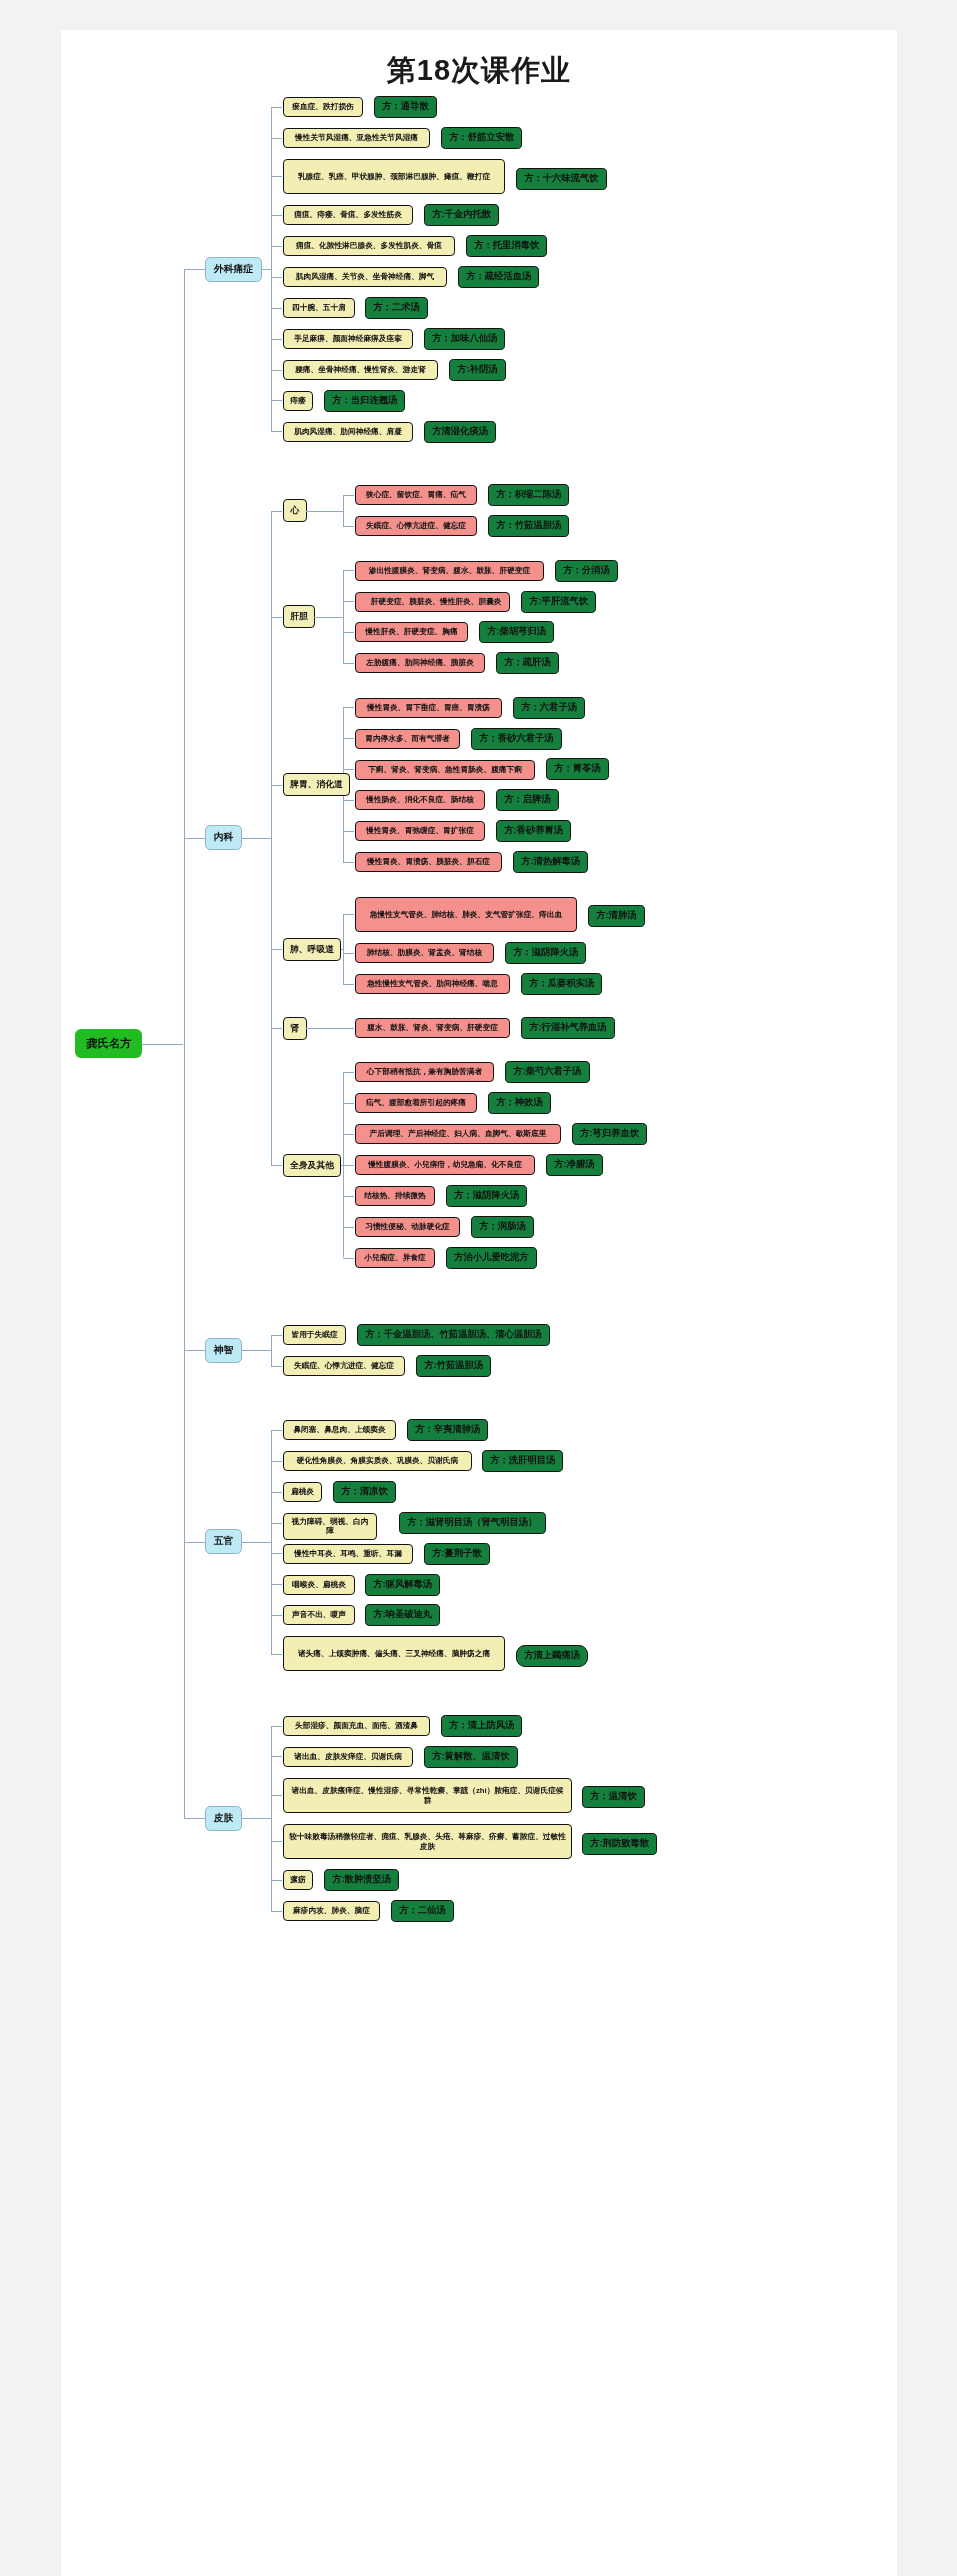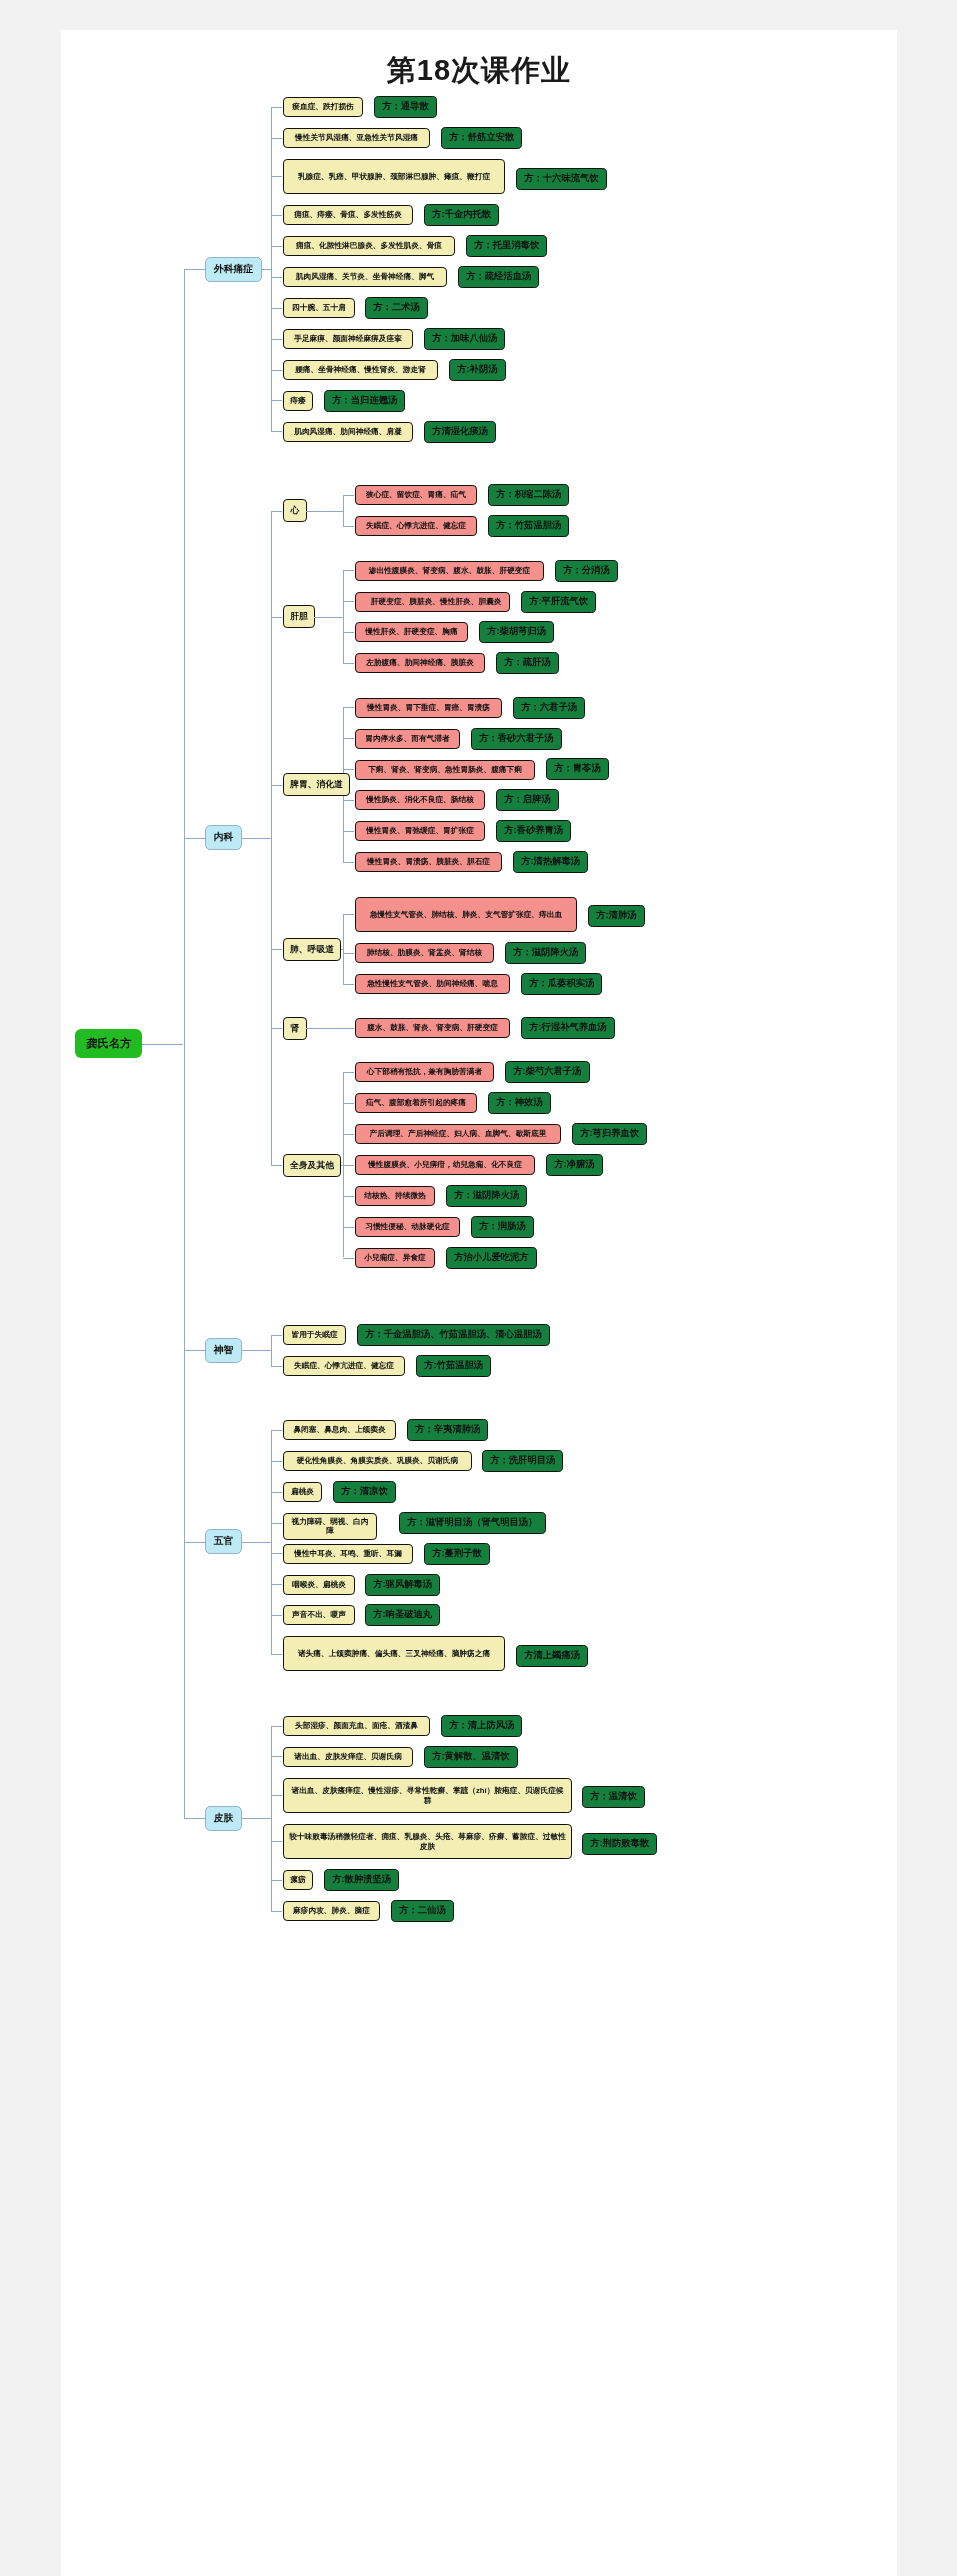--- a/index.html
+++ b/index.html
@@ -183,21 +183,21 @@
         <div class="node rx" style="left: 272px; top: 1451px; white-space: nowrap; padding: 4.1px 7.2px;">方：清凉饮</div>
         <div class="node l2 sym-y" style="left: 222px; top: 1483px; width: 94px; min-height: 19.6px;">视力障碍、弱视、白内障</div>
         <div class="node rx" style="left: 338px; top: 1482px; white-space: nowrap; padding: 4.1px 7.2px;">方：滋肾明目汤（肾气明目汤）</div>
         <div class="node l2 sym-y" style="left: 222px; top: 1514px; width: 130px; min-height: 19.6px;">慢性中耳炎、耳鸣、重听、耳漏</div>
         <div class="node rx" style="left: 363px; top: 1513px; white-space: nowrap; padding: 4.1px 7.2px;">方:蔓荆子散</div>
         <div class="node l2 sym-y" style="left: 222px; top: 1545px; width: 72px; min-height: 19.6px;">咽喉炎、扁桃炎</div>
         <div class="node rx" style="left: 304px; top: 1544px; white-space: nowrap; padding: 4.1px 7.2px;">方:驱风解毒汤</div>
         <div class="node l2 sym-y" style="left: 222px; top: 1575px; width: 72px; min-height: 19.6px;">声音不出、嗄声</div>
         <div class="node rx" style="left: 304px; top: 1574px; white-space: nowrap; padding: 4.1px 7.2px;">方:响圣破迪丸</div>
         <div class="node l2 sym-y" style="left: 222px; top: 1606px; width: 222px; min-height: 35px;">诸头痛、上颌窦肿痛、偏头痛、三叉神经痛、脑肿疡之痛</div>
-        <div class="node rx" style="left: 455px; top: 1615px; white-space: nowrap; padding: 4.1px 7.2px;">方清上蠲痛汤</div>
+        <div class="node rx" style="left: 455px; top: 1615px; white-space: nowrap; padding: 4.1px 7.2px; border-radius: 9px;">方清上蠲痛汤</div>
         <div class="vline" style="left: 210px; top: 1400px; height: 224px;"></div>
         <div class="hline" style="left: 210px; top: 1400px; width: 11.3px;"></div>
         <div class="hline" style="left: 210px; top: 1431px; width: 11.3px;"></div>
         <div class="hline" style="left: 210px; top: 1462px; width: 11.3px;"></div>
         <div class="hline" style="left: 210px; top: 1493px; width: 11.3px;"></div>
         <div class="hline" style="left: 210px; top: 1523px; width: 11.3px;"></div>
         <div class="hline" style="left: 210px; top: 1554px; width: 11.3px;"></div>
         <div class="hline" style="left: 210px; top: 1585px; width: 11.3px;"></div>
         <div class="hline" style="left: 210px; top: 1624px; width: 11.3px;"></div>
         <div class="node l1" style="left: 144px; top: 1499px; width: 37px; min-height: 25px;">五官</div>

